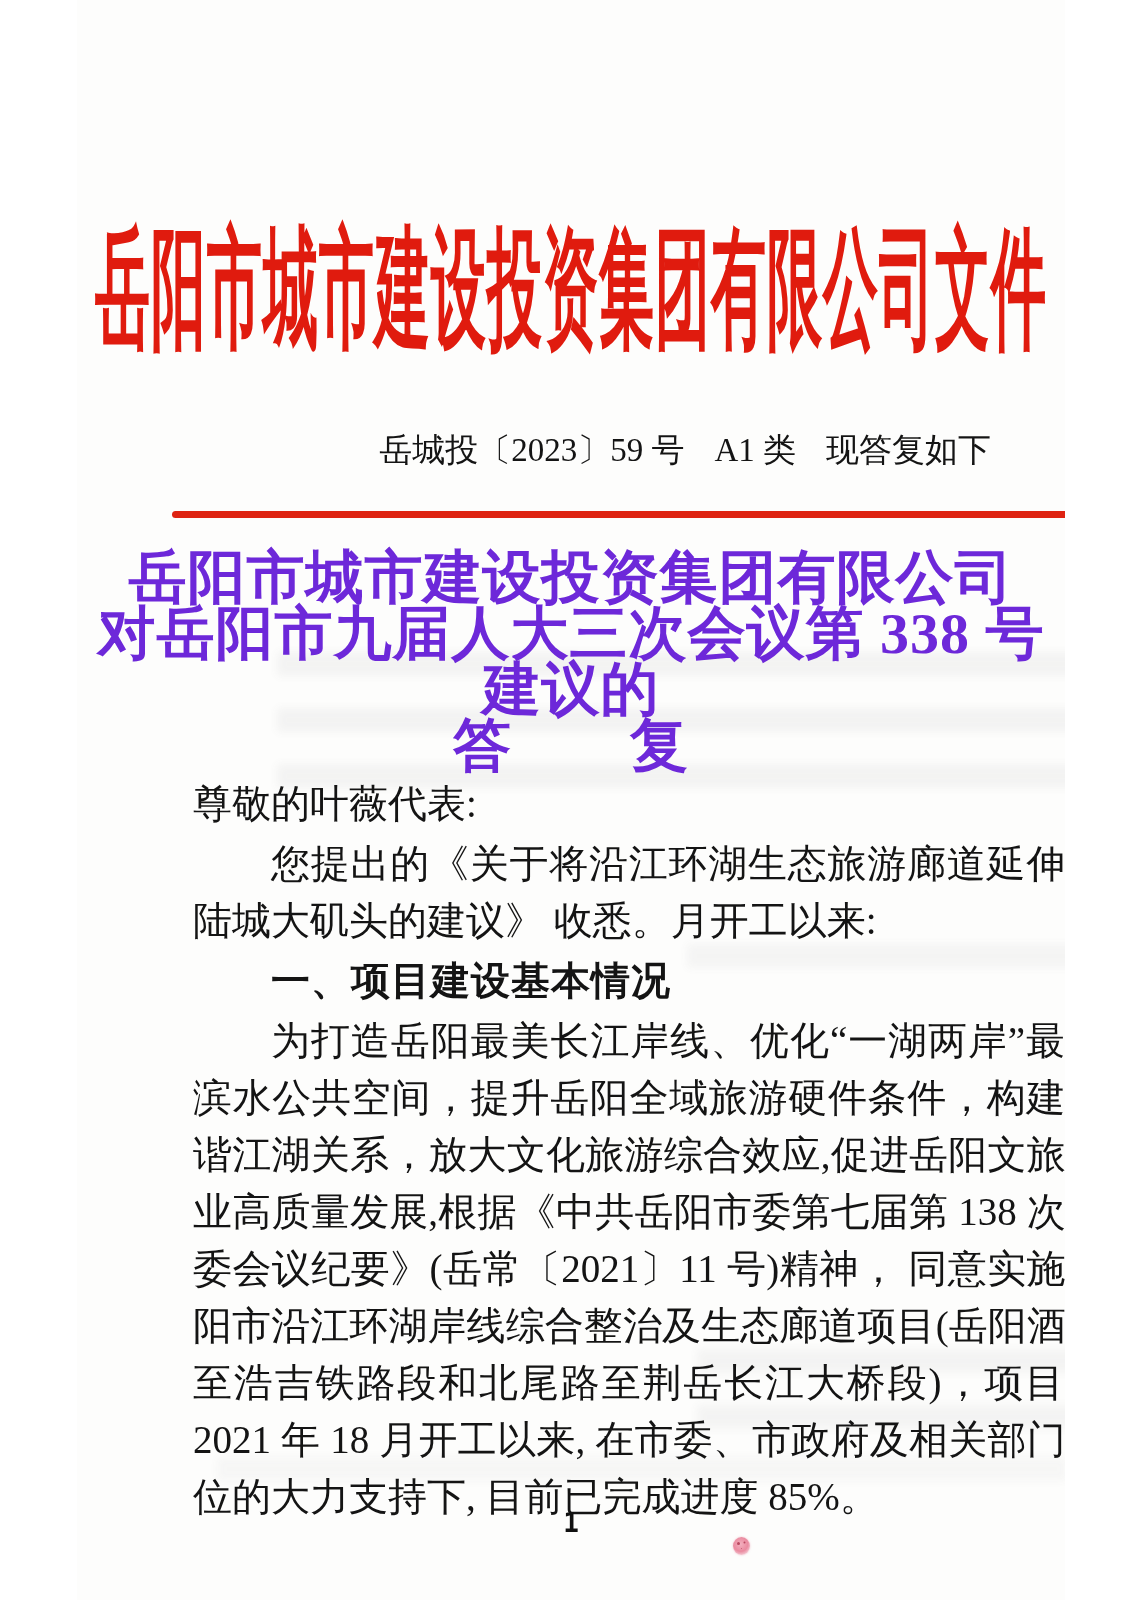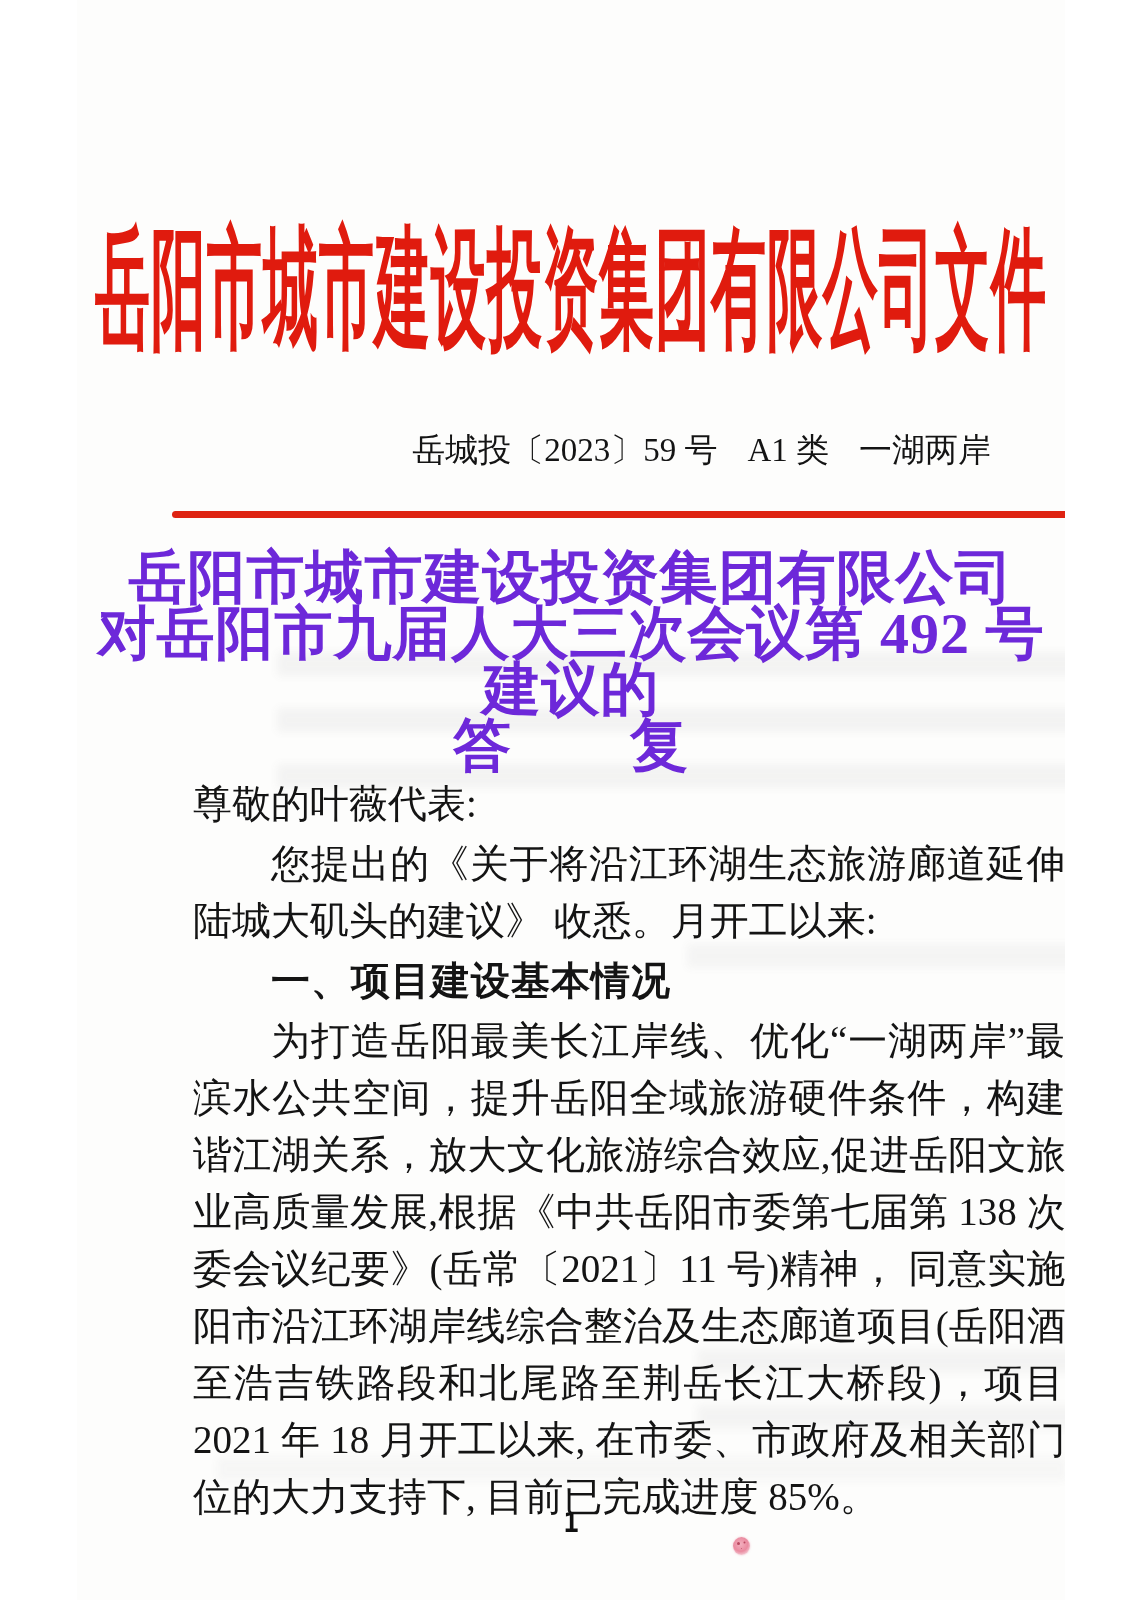--- a/index.html
+++ b/index.html
@@ -151,28 +151,28 @@
   <div class="smudge smudge-1"></div>
   <div class="smudge smudge-2"></div>
   <div class="smudge smudge-3"></div>
   <div class="smudge smudge-4"></div>
 
   <div class="red-header">岳阳市城市建设投资集团有限公司文件</div>
 
   <div class="doc-meta">
     <span>岳城投〔2023〕59 号</span>
     <span>A1 类</span>
-    <span>一湖两岸</span>
+    <span>现答复如下</span>
   </div>
 
   <div class="red-rule"></div>
 
   <div class="doc-title">
     <div>岳阳市城市建设投资集团有限公司</div>
-    <div>对岳阳市九届人大三次会议第 492 号建议的</div>
+    <div>对岳阳市九届人大三次会议第 338 号建议的</div>
     <div>答　　复</div>
   </div>
 
   <div class="body-text">
     <p>尊敬的叶薇代表:</p>
     <p class="indent">您提出的《关于将沿江环湖生态旅游廊道延伸到陆城大矶头的建议》 收悉。月开工以来:</p>
     <p class="indent section-heading">一、项目建设基本情况</p>
     <p class="indent">为打造岳阳最美长江岸线、优化“一湖两岸”最美滨水公共空间，提升岳阳全域旅游硬件条件，构建和谐江湖关系，放大文化旅游综合效应,促进岳阳文旅产业高质量发展,根据《中共岳阳市委第七届第 138 次常委会议纪要》(岳常〔2021〕11 号)精神， 同意实施岳阳市沿江环湖岸线综合整治及生态廊道项目(岳阳酒厂至浩吉铁路段和北尾路至荆岳长江大桥段)，项目自 2021 年 18 月开工以来, 在市委、市政府及相关部门单位的大力支持下, 目前已完成进度 85%。</p>
   </div>
 

